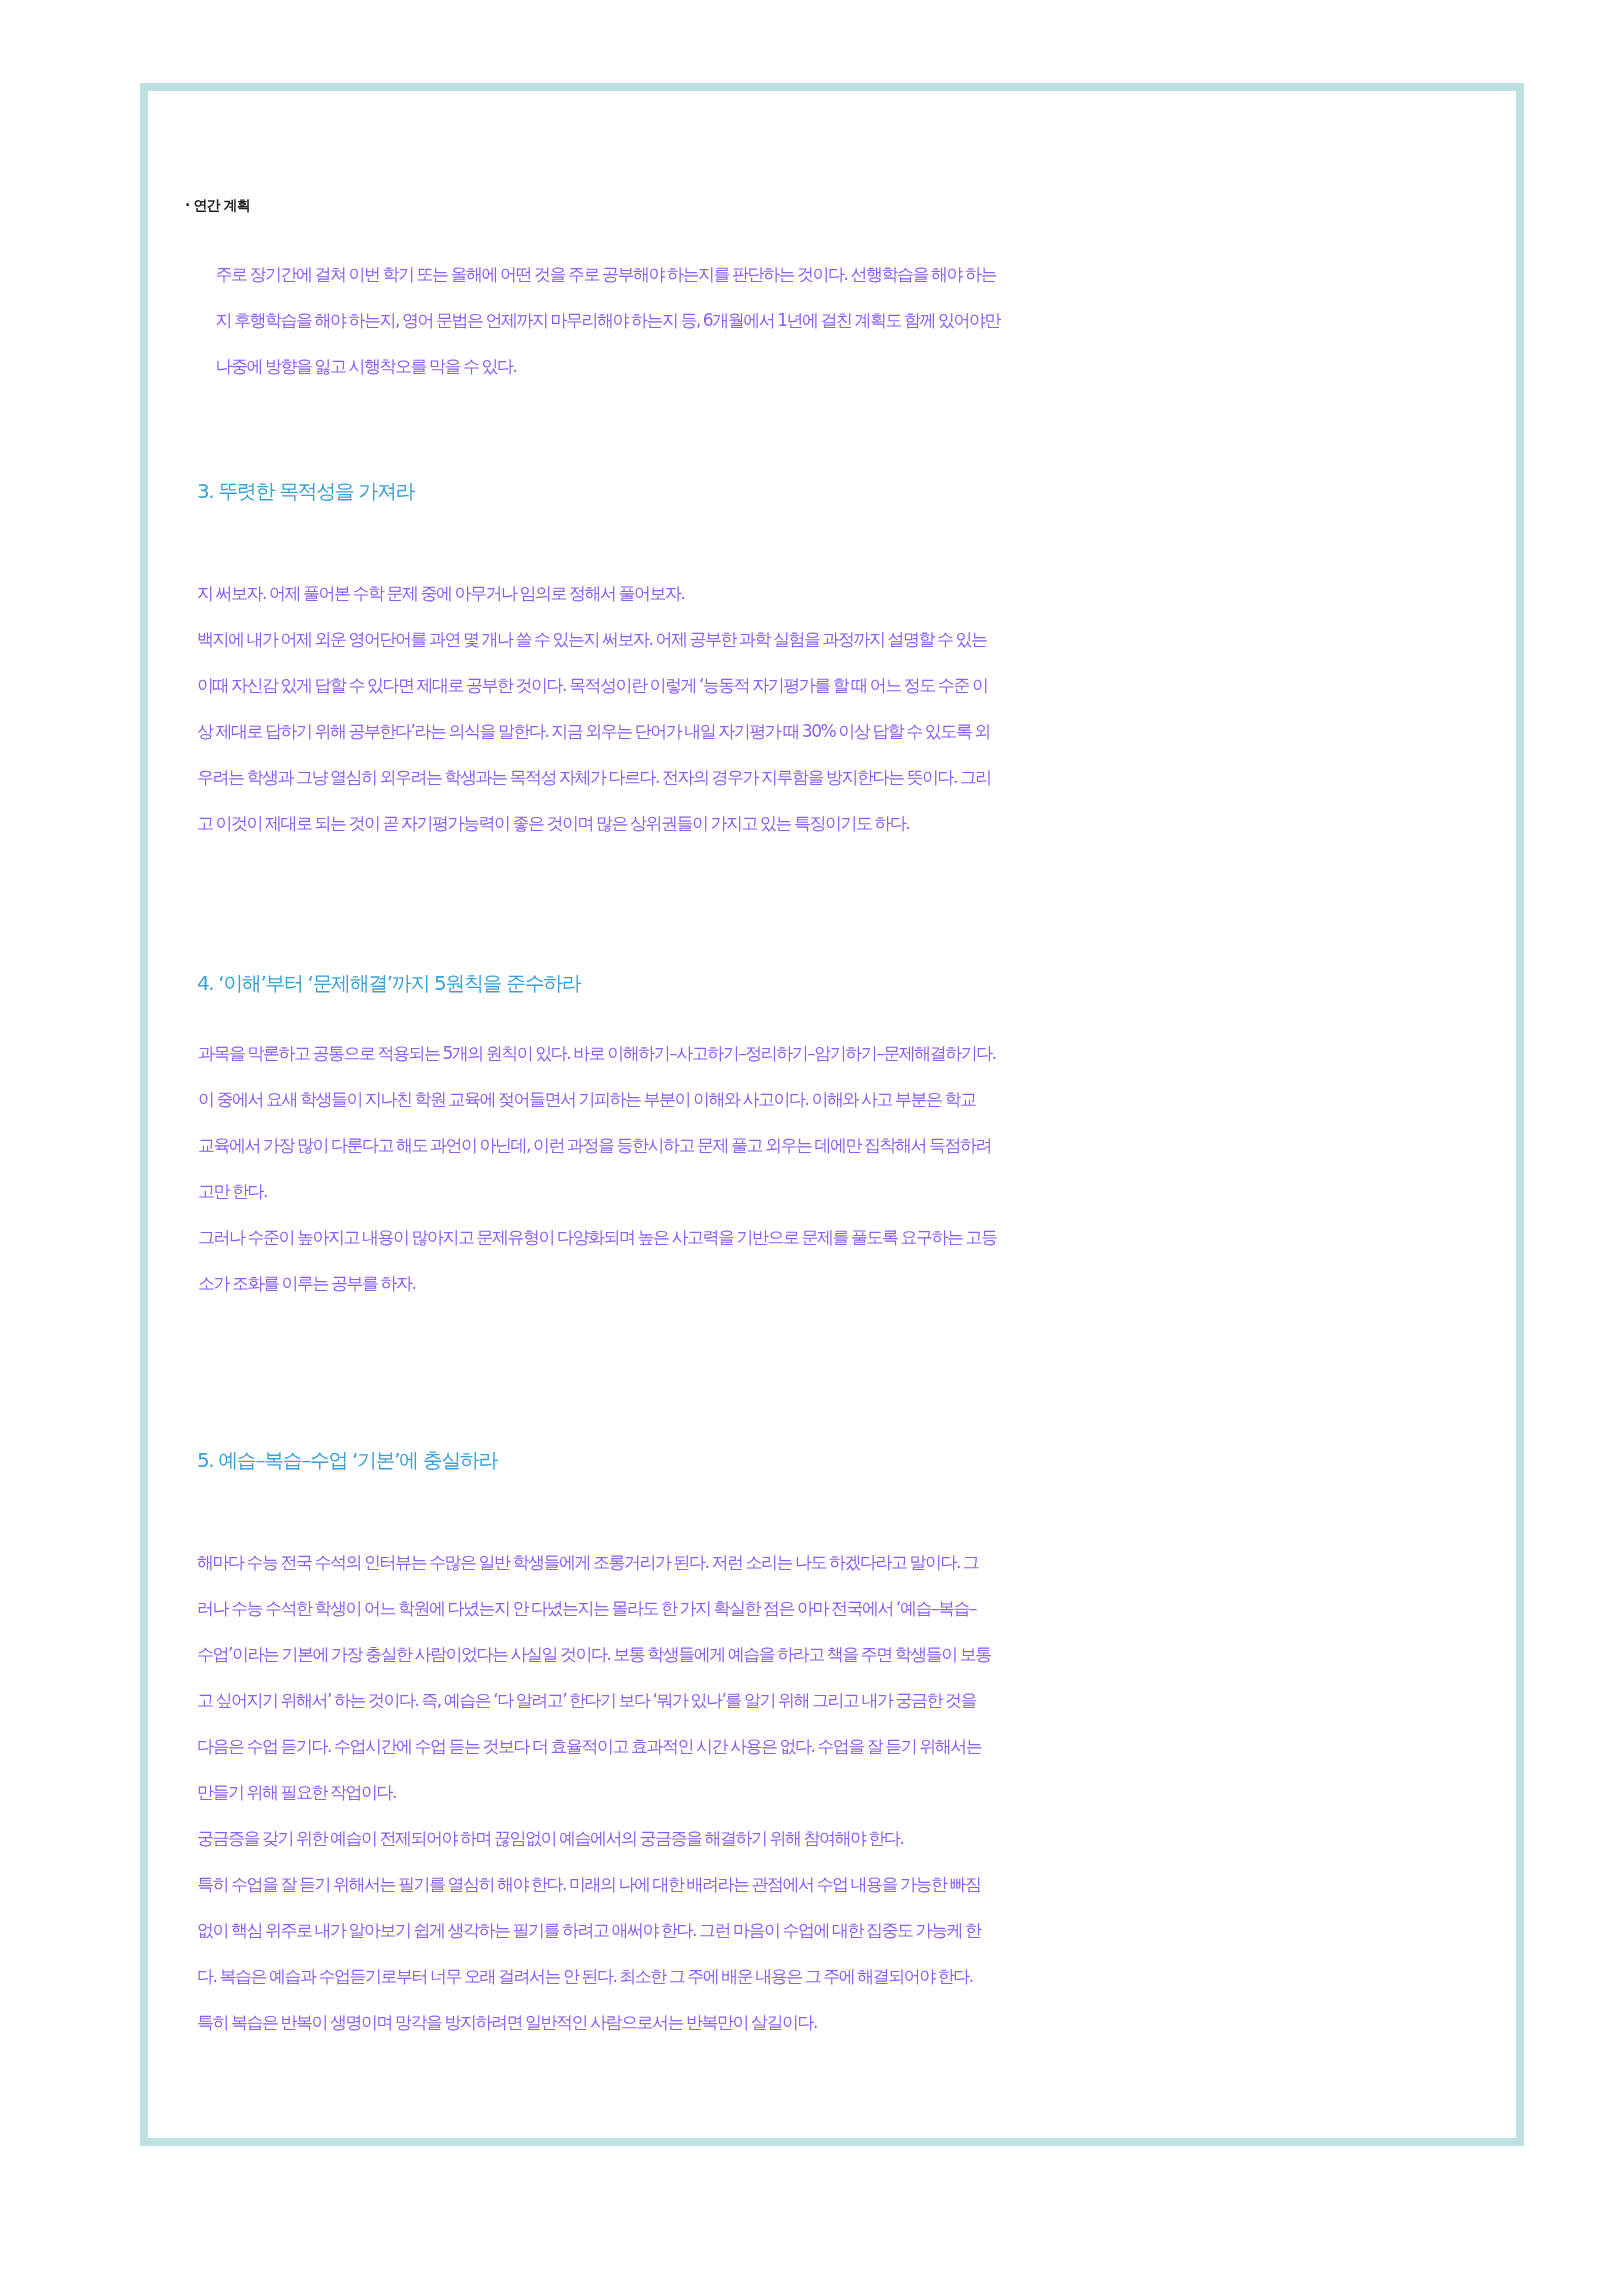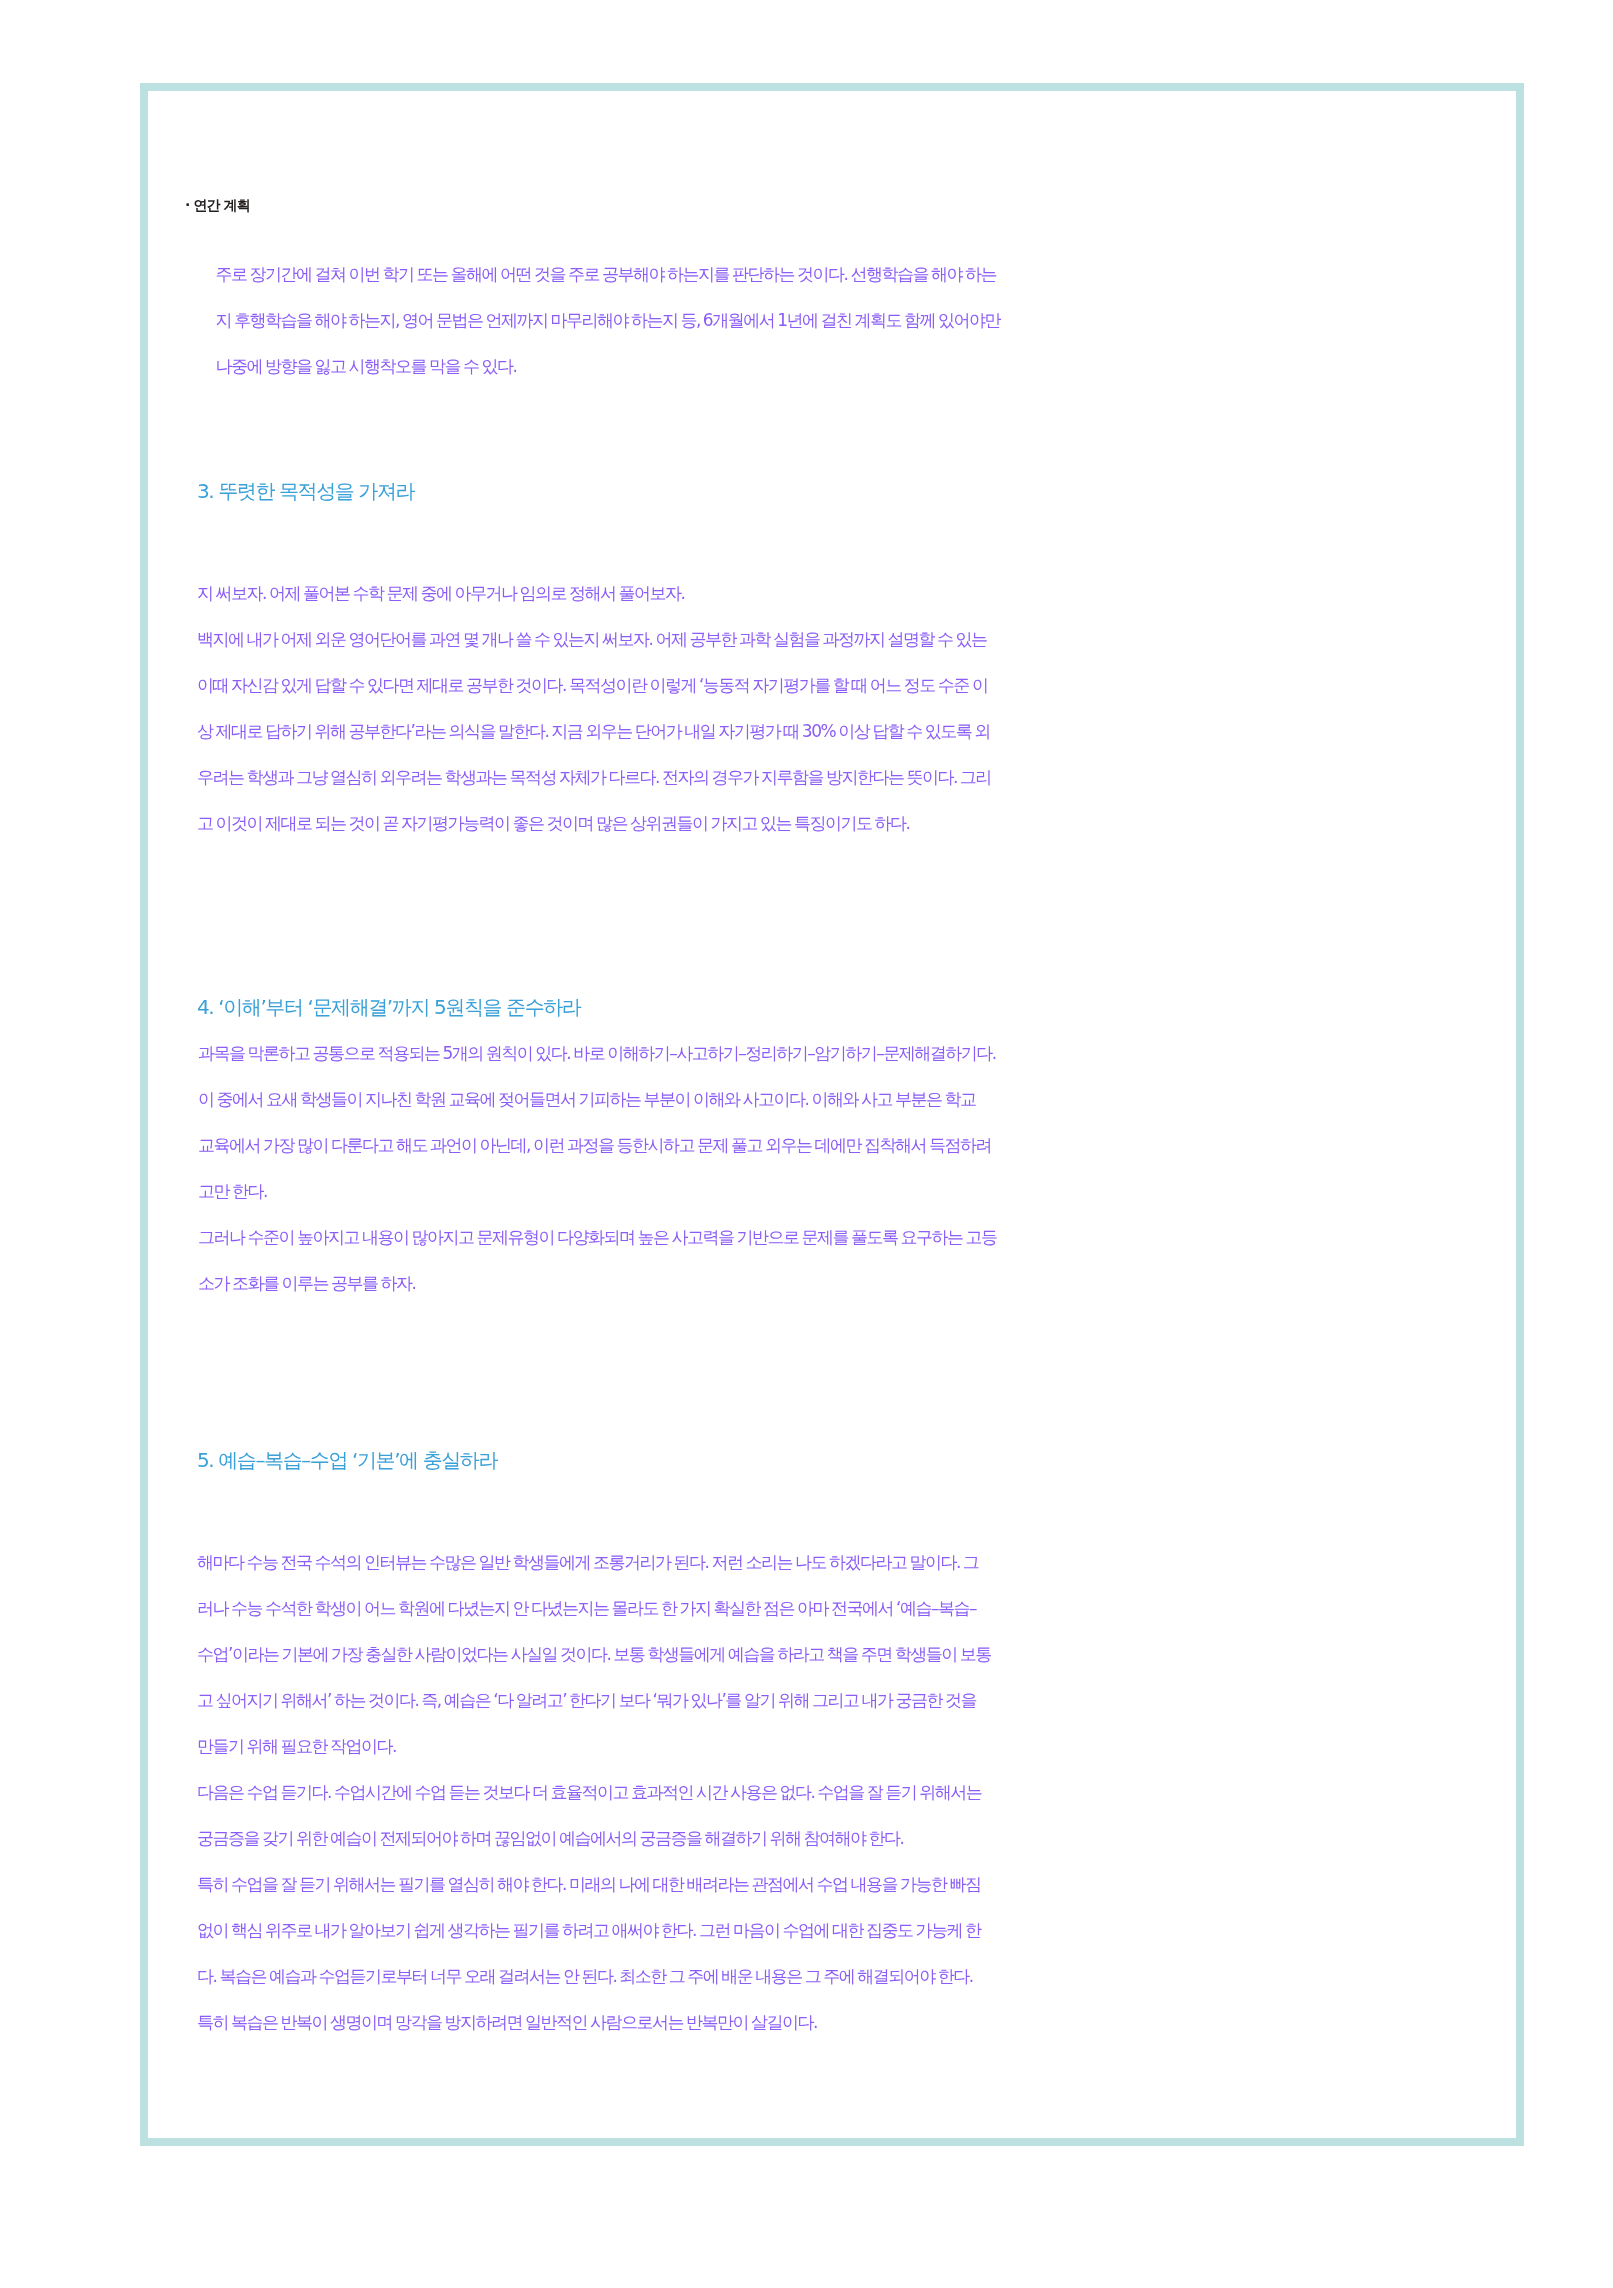--- a/index.html
+++ b/index.html
@@ -47,38 +47,38 @@
   <div class="heading" style="top:478px;">3. 뚜렷한 목적성을 가져라</div>
   <div class="para" style="top:570px; left:0;">
     <span class="line">지 써보자. 어제 풀어본 수학 문제 중에 아무거나 임의로 정해서 풀어보자.</span>
     <span class="line">백지에 내가 어제 외운 영어단어를 과연 몇 개나 쓸 수 있는지 써보자. 어제 공부한 과학 실험을 과정까지 설명할 수 있는</span>
     <span class="line">이때 자신감 있게 답할 수 있다면 제대로 공부한 것이다. 목적성이란 이렇게 ‘능동적 자기평가를 할 때 어느 정도 수준 이</span>
     <span class="line">상 제대로 답하기 위해 공부한다’라는 의식을 말한다. 지금 외우는 단어가 내일 자기평가 때 30% 이상 답할 수 있도록 외</span>
     <span class="line">우려는 학생과 그냥 열심히 외우려는 학생과는 목적성 자체가 다르다. 전자의 경우가 지루함을 방지한다는 뜻이다. 그리</span>
     <span class="line">고 이것이 제대로 되는 것이 곧 자기평가능력이 좋은 것이며 많은 상위권들이 가지고 있는 특징이기도 하다.</span>
   </div>
 
-  <div class="heading" style="top:994px;">4. ‘이해’부터 ‘문제해결’까지 5원칙을 준수하라</div>
+  <div class="heading" style="top:970px;">4. ‘이해’부터 ‘문제해결’까지 5원칙을 준수하라</div>
   <div class="para" style="top:1030px; left:1px;">
     <span class="line">과목을 막론하고 공통으로 적용되는 5개의 원칙이 있다. 바로 이해하기–사고하기–정리하기–암기하기–문제해결하기다.</span>
     <span class="line">이 중에서 요새 학생들이 지나친 학원 교육에 젖어들면서 기피하는 부분이 이해와 사고이다. 이해와 사고 부분은 학교</span>
     <span class="line">교육에서 가장 많이 다룬다고 해도 과언이 아닌데, 이런 과정을 등한시하고 문제 풀고 외우는 데에만 집착해서 득점하려</span>
     <span class="line">고만 한다.</span>
     <span class="line">그러나 수준이 높아지고 내용이 많아지고 문제유형이 다양화되며 높은 사고력을 기반으로 문제를 풀도록 요구하는 고등</span>
     <span class="line">소가 조화를 이루는 공부를 하자.</span>
   </div>
 
   <div class="heading" style="top:1447px;">5. 예습–복습–수업 ‘기본’에 충실하라</div>
   <div class="para" style="top:1539px; left:0;">
     <span class="line">해마다 수능 전국 수석의 인터뷰는 수많은 일반 학생들에게 조롱거리가 된다. 저런 소리는 나도 하겠다라고 말이다. 그</span>
     <span class="line">러나 수능 수석한 학생이 어느 학원에 다녔는지 안 다녔는지는 몰라도 한 가지 확실한 점은 아마 전국에서 ‘예습–복습–</span>
     <span class="line">수업’이라는 기본에 가장 충실한 사람이었다는 사실일 것이다. 보통 학생들에게 예습을 하라고 책을 주면 학생들이 보통</span>
     <span class="line">고 싶어지기 위해서’ 하는 것이다. 즉, 예습은 ‘다 알려고’ 한다기 보다 ‘뭐가 있나’를 알기 위해 그리고 내가 궁금한 것을</span>
+    <span class="line">다음은 수업 듣기다. 수업시간에 수업 듣는 것보다 더 효율적이고 효과적인 시간 사용은 없다. 수업을 잘 듣기 위해서는</span>
     <span class="line">만들기 위해 필요한 작업이다.</span>
-    <span class="line">다음은 수업 듣기다. 수업시간에 수업 듣는 것보다 더 효율적이고 효과적인 시간 사용은 없다. 수업을 잘 듣기 위해서는</span>
     <span class="line">궁금증을 갖기 위한 예습이 전제되어야 하며 끊임없이 예습에서의 궁금증을 해결하기 위해 참여해야 한다.</span>
     <span class="line">특히 수업을 잘 듣기 위해서는 필기를 열심히 해야 한다. 미래의 나에 대한 배려라는 관점에서 수업 내용을 가능한 빠짐</span>
     <span class="line">없이 핵심 위주로 내가 알아보기 쉽게 생각하는 필기를 하려고 애써야 한다. 그런 마음이 수업에 대한 집중도 가능케 한</span>
     <span class="line">다. 복습은 예습과 수업듣기로부터 너무 오래 걸려서는 안 된다. 최소한 그 주에 배운 내용은 그 주에 해결되어야 한다.</span>
     <span class="line">특히 복습은 반복이 생명이며 망각을 방지하려면 일반적인 사람으로서는 반복만이 살길이다.</span>
   </div>
 
 </div>
 
 

